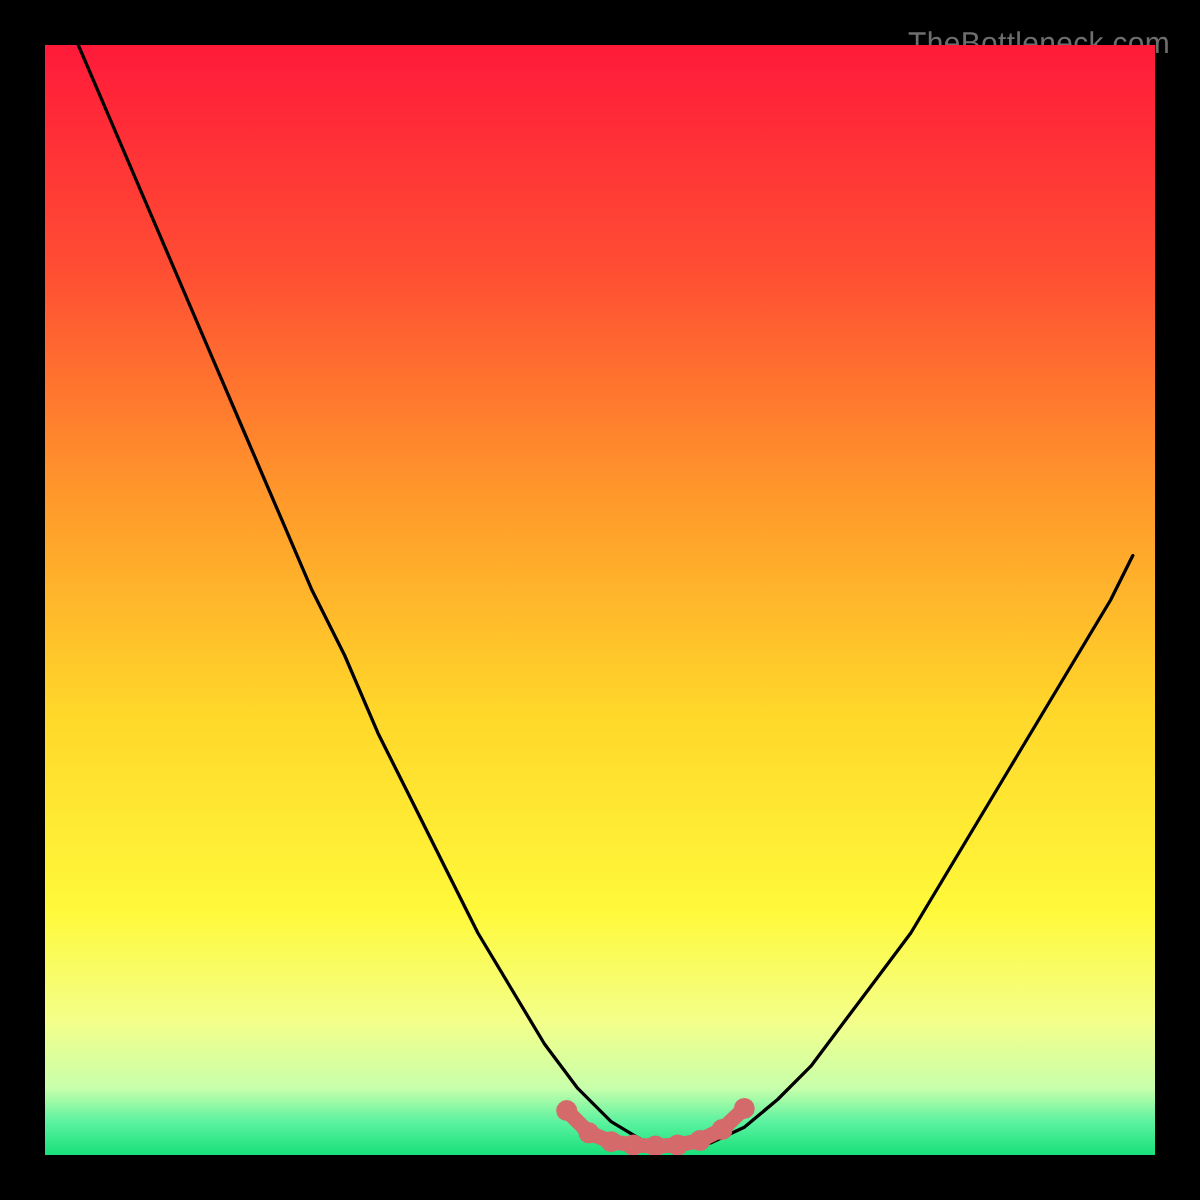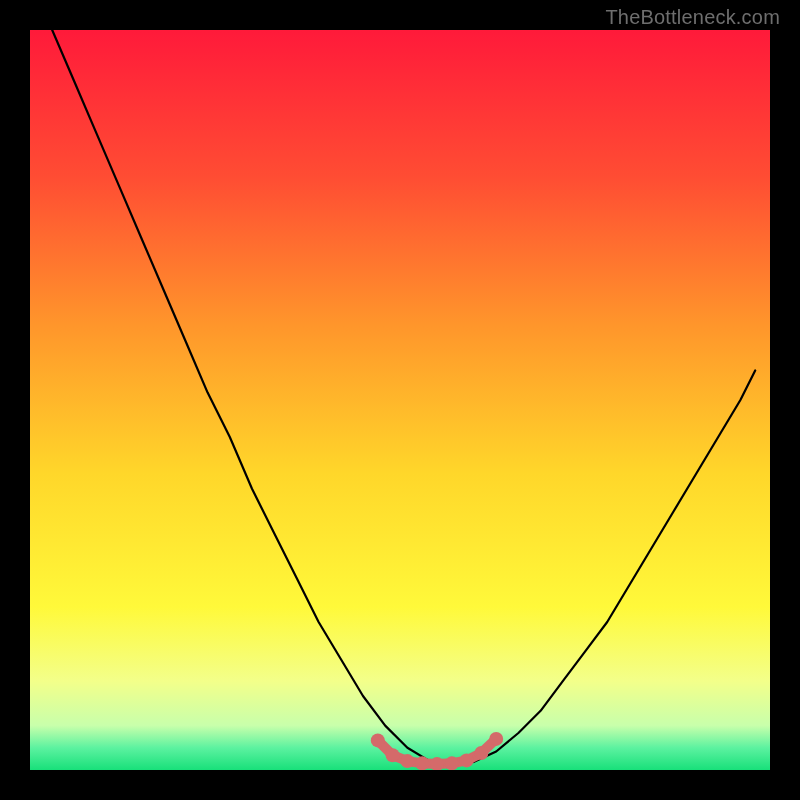--- a/index.html
+++ b/index.html
@@ -19,21 +19,21 @@
   }
   #plot {
     position: absolute;
     left: 30px;
     top: 30px;
     width: 740px;
     height: 740px;
   }
   #watermark {
     position: absolute;
-    top: 6px;
+    top: 18px;
     right: 20px;
     color: #6e6e6e;
     font-size: 20px;
     letter-spacing: 0.2px;
   }
 </style>
 </head>
 <body>
 
 <div id="wrap">

